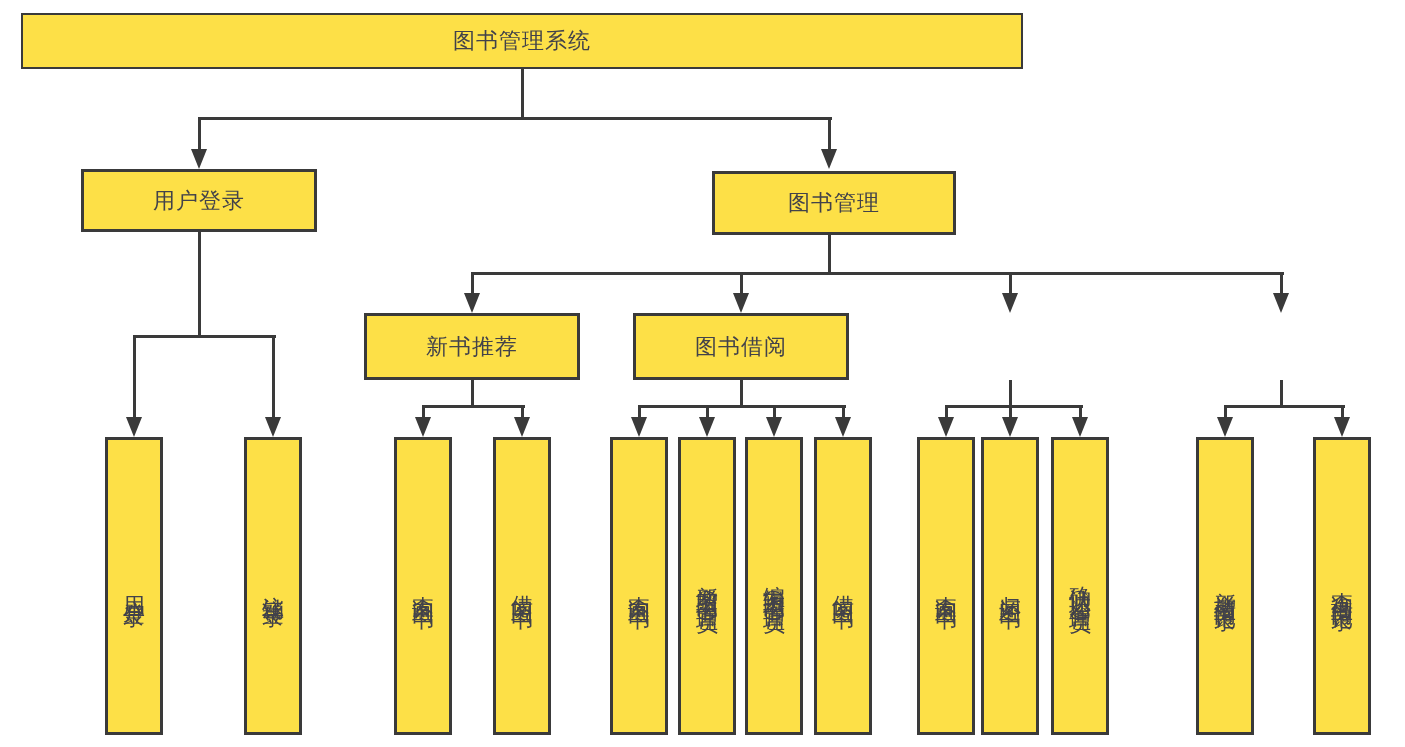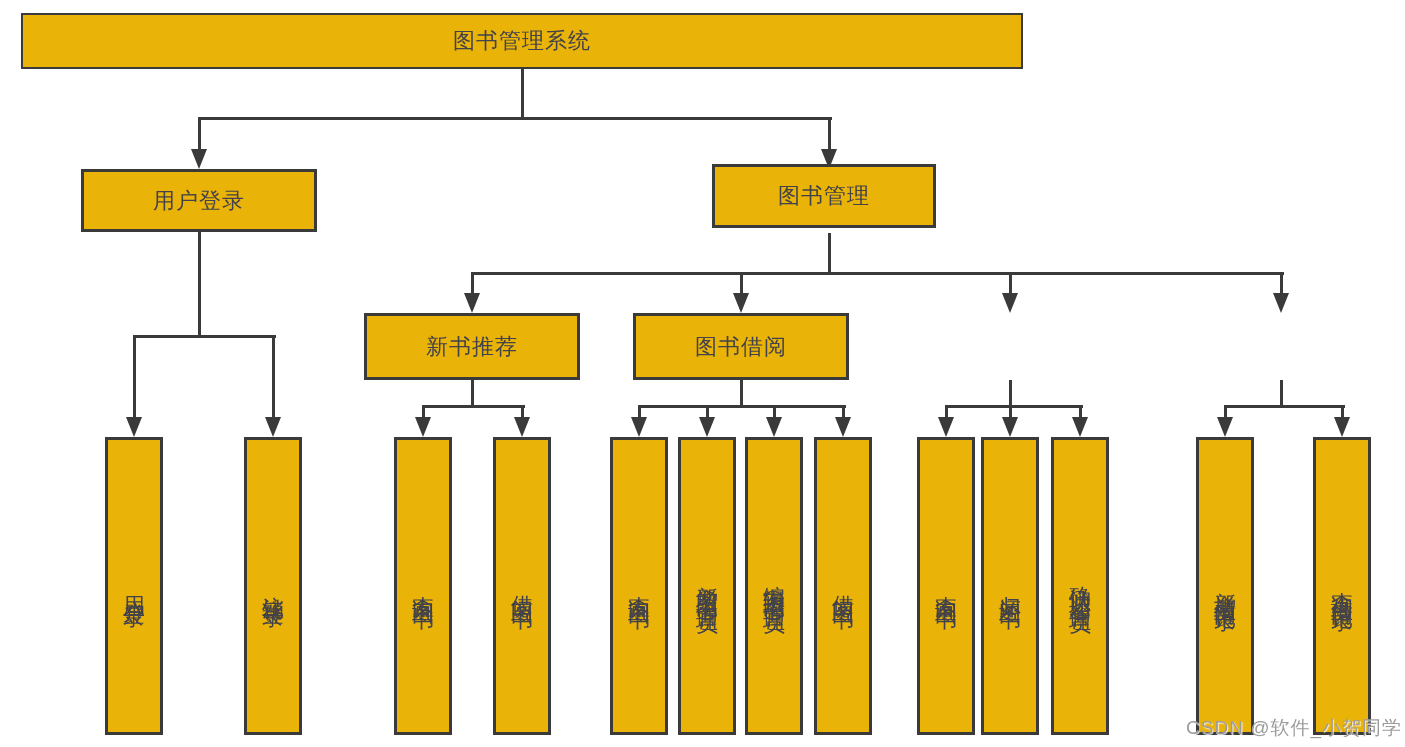--- a/index.html
+++ b/index.html
@@ -1,21 +1,21 @@
 <!DOCTYPE html>
 <html><head>
 <meta charset="utf-8">
 <style>
   html,body{margin:0;padding:0;background:#ffffff;}
   .stage{
     position:relative;width:1405px;height:747px;background:#ffffff;overflow:hidden;
     font-family:"Liberation Sans",sans-serif;color:#3f3f3f;
   }
   .box{
-    position:absolute;background:#eab308;border:3px solid #3a3a3a;box-sizing:border-box;
+    position:absolute;background:#fde047;border:3px solid #3a3a3a;box-sizing:border-box;
     display:flex;align-items:center;justify-content:center;
     font-size:22px;color:#42424a;letter-spacing:1px;z-index:2;
   }
   .root{border-width:2px;}
   .leaf{z-index:2;}
   .vtext{
     writing-mode:vertical-lr;text-orientation:mixed;letter-spacing:4px;line-height:1.1;
     white-space:nowrap;
   }
   .vl{position:absolute;width:3px;background:#3a3a3a;z-index:1;}
@@ -43,21 +43,21 @@
   <div class="vl" style="left:521px;top:69px;height:48px"></div>
   <div class="hl" style="left:199px;top:117px;width:633px"></div>
   <div class="vl" style="left:198px;top:117px;height:34px"></div>
   <div class="ah" style="left:191px;top:149px"></div>
   <div class="vl" style="left:828px;top:117px;height:34px"></div>
   <div class="ah" style="left:821px;top:149px"></div>
 
   <div class="box" style="left:81px;top:169px;width:236px;height:63px">
     <span>用户登录</span>
   </div>
-  <div class="box" style="left:712px;top:164px;width:224px;height:64px">
+  <div class="box" style="left:712px;top:171px;width:244px;height:64px">
     <span>图书管理</span>
   </div>
 
   <div class="vl" style="left:198px;top:232px;height:106px"></div>
   <div class="hl" style="left:134px;top:335px;width:142px"></div>
   <div class="vl" style="left:133px;top:335px;height:84px"></div>
   <div class="ah" style="left:126px;top:417px"></div>
   <div class="vl" style="left:272px;top:335px;height:84px"></div>
   <div class="ah" style="left:265px;top:417px"></div>
 
@@ -150,15 +150,14 @@
     <span class="vtext">确认归还（管理员）</span>
   </div>
 
   <div class="box leaf" style="left:1196px;top:437px;width:58px;height:298px">
     <span class="vtext">新增借阅记录</span>
   </div>
   <div class="box leaf" style="left:1313px;top:437px;width:58px;height:298px">
     <span class="vtext">查询借阅记录</span>
   </div>
 
-  <div class="watermark">CSDN @软件_小贺同学</div>
 
 </div>
 
 </body></html>

